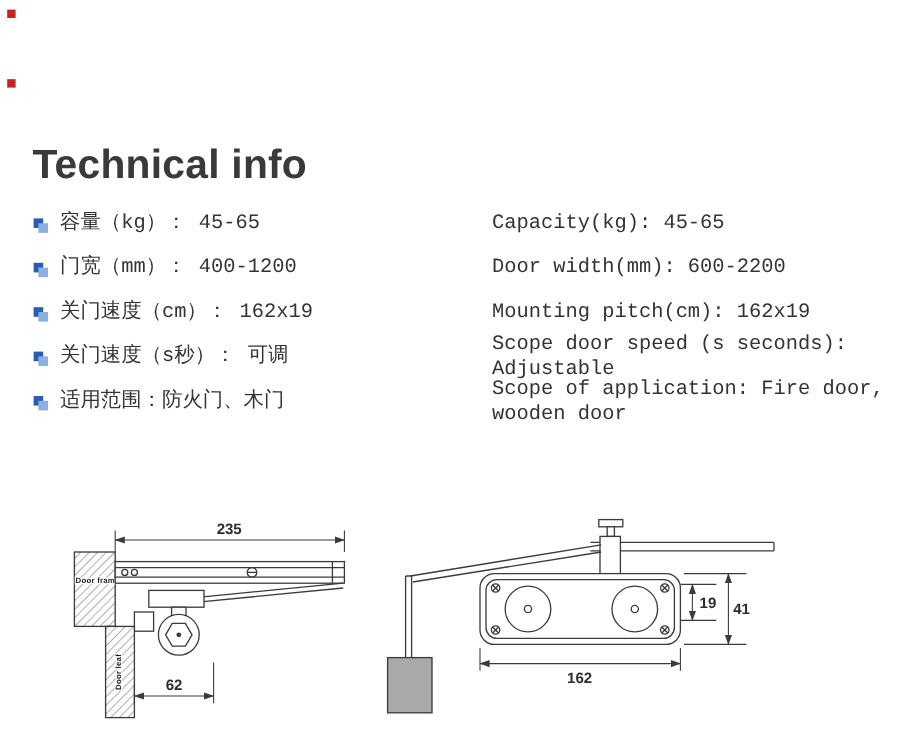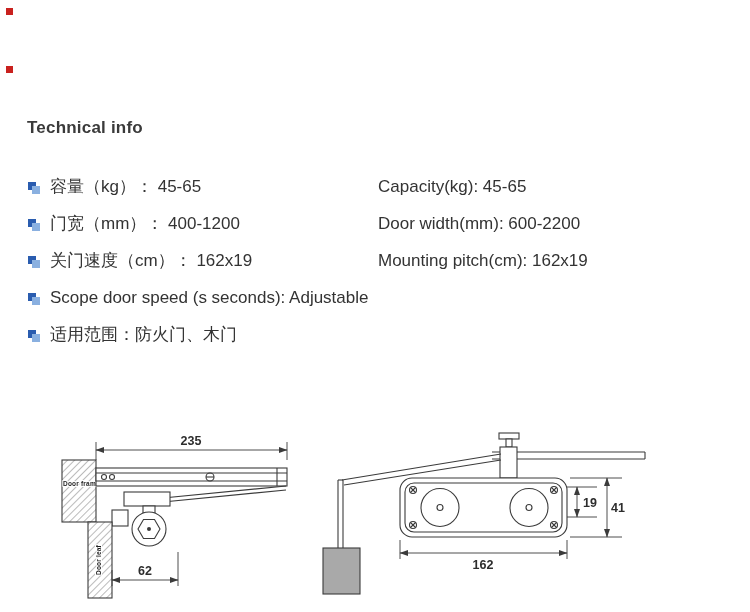--- a/index.html
+++ b/index.html
@@ -6,29 +6,29 @@
   body{
     width:750px;height:612px;position:relative;overflow:hidden;
     background:#ffffff;color:var(--text,#333333);
     font-family:"Liberation Sans","DejaVu Sans",sans-serif;
   }
   .red-dot{position:absolute;width:7px;height:7px;background:var(--red,#c9211e);}
   .rd1{left:6px;top:8px;}
   .rd2{left:6px;top:66px;}
   .title{
     position:absolute;left:27px;top:118px;margin:0;
-    font-size:17px;font-weight:600;color:var(--title,#3a3a3a);letter-spacing:.2px;
+    font-size:34px;font-weight:600;color:var(--title,#3a3a3a);letter-spacing:.2px;
   }
-  .specs{position:absolute;left:28px;top:169px;width:712px;}
+  .specs{position:absolute;left:28px;top:169px;width:712px;font-family:Liberation Mono, monospace;}
   .spec-row{display:flex;align-items:center;height:37px;font-size:17px;line-height:1.2;}
   .bullet{width:12px;height:12px;position:relative;margin-right:10px;flex:0 0 auto;}
   .bullet .b-dark{position:absolute;left:0;top:0;width:8px;height:8px;background:var(--bullet_dark,#2a5caf);}
   .bullet .b-light{position:absolute;left:4px;top:4px;width:8px;height:8px;background:var(--bullet_light,#8ab0e0);}
   .cn{width:328px;flex:0 0 auto;color:var(--text,#333333);}
-  .en{color:var(--text,#333333);}
+  .en{color:var(--text,#333333);margin-left:32px;}
   .diagrams{position:absolute;left:0;top:428px;}
   .ln{stroke:var(--line,#3b3b3b);stroke-width:1.1;fill:none;}
   .lnt{stroke-width:.9;}
   .dim{
     font-size:12.5px;fill:#2d2d2d;font-weight:bold;stroke:#ffffff;stroke-width:3px;
     paint-order:stroke;font-family:"Liberation Sans",sans-serif;
   }
   .tiny{
     font-size:6.5px;font-weight:bold;fill:#1f1f1f;stroke:#ffffff;stroke-width:2px;
     paint-order:stroke;letter-spacing:.2px;font-family:"Liberation Sans",sans-serif;
@@ -65,28 +65,30 @@
         <span class="b-light"></span>
       </span>
     <span class="cn">关门速度（cm）： 162x19</span>
     <span class="en">Mounting pitch(cm): 162x19</span>
   </div>
   <div class="spec-row">
     <span class="bullet">
         <span class="b-dark"></span>
         <span class="b-light"></span>
       </span>
+    <span class="cn">关门速度（s秒）： 可调</span>
     <span class="en">Scope door speed (s seconds): Adjustable</span>
   </div>
   <div class="spec-row">
     <span class="bullet">
         <span class="b-dark"></span>
         <span class="b-light"></span>
       </span>
     <span class="cn">适用范围：防火门、木门</span>
+    <span class="en">Scope of application: Fire door, wooden door</span>
   </div>
 </div>
 
 <svg class="diagrams" width="750" height="184" viewBox="0 0 750 184" xmlns="http://www.w3.org/2000/svg">
   <defs>
     <marker id="arr" markerWidth="9" markerHeight="7" refX="8" refY="3" orient="auto-start-reverse" markerUnits="userSpaceOnUse">
       <path d="M0,0 L8.5,3 L0,6 Z" fill="#3b3b3b"></path>
     </marker>
     <pattern id="hatch" width="5" height="5" patternUnits="userSpaceOnUse" patternTransform="rotate(45)">
       <rect width="5" height="5" fill="#ffffff"></rect>

